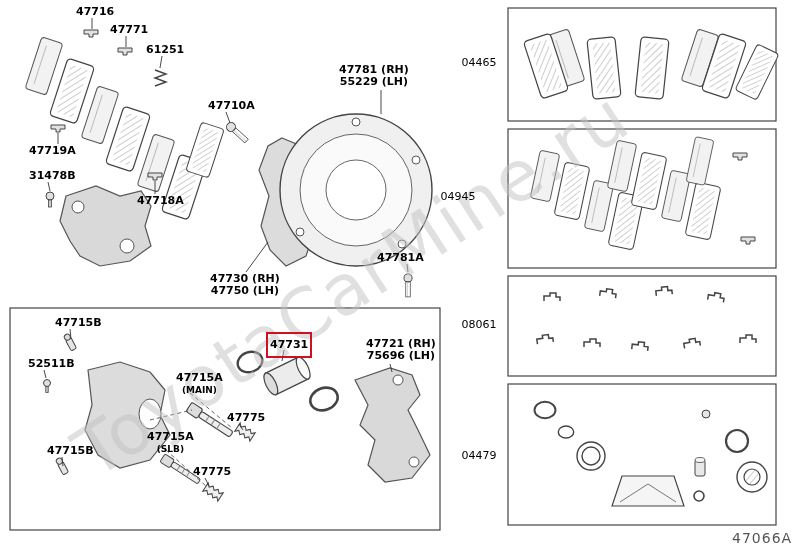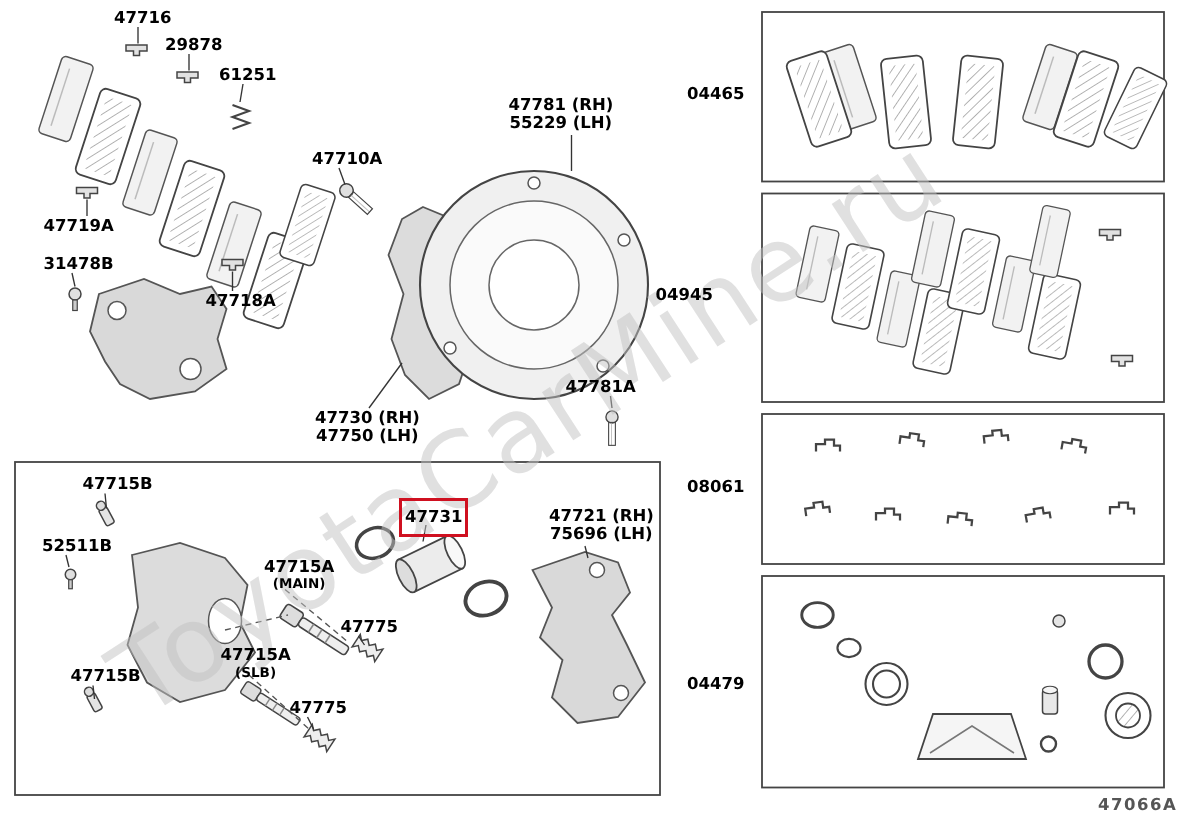--- a/index.html
+++ b/index.html
@@ -2,22 +2,22 @@
 <html><head>
 <meta charset="utf-8">
 <style>
   html,body{margin:0;padding:0;background:#fff;}
   .stage{position:relative;width:796px;height:549px;background:#ffffff;overflow:hidden;
          font-family:"DejaVu Sans", "Liberation Sans", sans-serif;}
   .lbl{position:absolute;font-size:11px;font-weight:700;color:#000;white-space:nowrap;line-height:12px;}
   .lbl span{display:block;text-align:center;}
   .sub{font-size:9px;}
   .hl{outline:2px solid #cf1020;padding:5px 2px;background:transparent;}
-  .kit{position:absolute;width:42px;text-align:left;font-size:11px;font-weight:700;color:#000;}
-  .code{position:absolute;font-size:11px;font-weight:700;color:#555;letter-spacing:1px;}
+  .kit{position:absolute;width:42px;text-align:center;font-size:11px;font-weight:400;color:#000;}
+  .code{position:absolute;font-size:14px;font-weight:400;color:#555;letter-spacing:1px;}
   svg{position:absolute;left:0;top:0;}
 </style>
 </head>
 <body>
 
 <div class="stage">
 
 <svg width="796" height="549" viewBox="0 0 796 549">
   <defs>
     <pattern id="h1" patternUnits="userSpaceOnUse" width="5" height="5" patternTransform="rotate(40)">
@@ -211,21 +211,21 @@
     <circle cx="699" cy="496" r="5" fill="none" stroke="#444" stroke-width="1.6"></circle>
     <circle cx="737" cy="441" r="11" fill="none" stroke="#444" stroke-width="2.2"></circle>
     <circle cx="752" cy="477" r="15" fill="none" stroke="#444" stroke-width="1.4"></circle>
     <circle cx="752" cy="477" r="8" fill="url(#h1)" stroke="#444" stroke-width="1.2"></circle>
   </g>
 
   <text transform="translate(95,480) rotate(-33)" font-size="70" font-family="DejaVu Sans, sans-serif" fill="#c2c2c2" opacity="0.5" letter-spacing="2">ToyotaCarMine.ru</text>
 </svg>
 
 <div class="lbl" style="left:76px;top:6px">47716</div>
-<div class="lbl" style="left:110px;top:24px">29878</div>
+<div class="lbl" style="left:110px;top:24px">47771</div>
 <div class="lbl" style="left:146px;top:44px">61251</div>
 <div class="lbl" style="left:208px;top:100px">47710A</div>
 <div class="lbl" style="left:29px;top:145px">47719A</div>
 <div class="lbl" style="left:29px;top:170px">31478B</div>
 <div class="lbl" style="left:137px;top:195px">47718A</div>
 
 <div class="lbl" style="left:339px;top:64px">
   <span>47781 (RH)</span>
   <span>55229 (LH)</span>
 </div>

